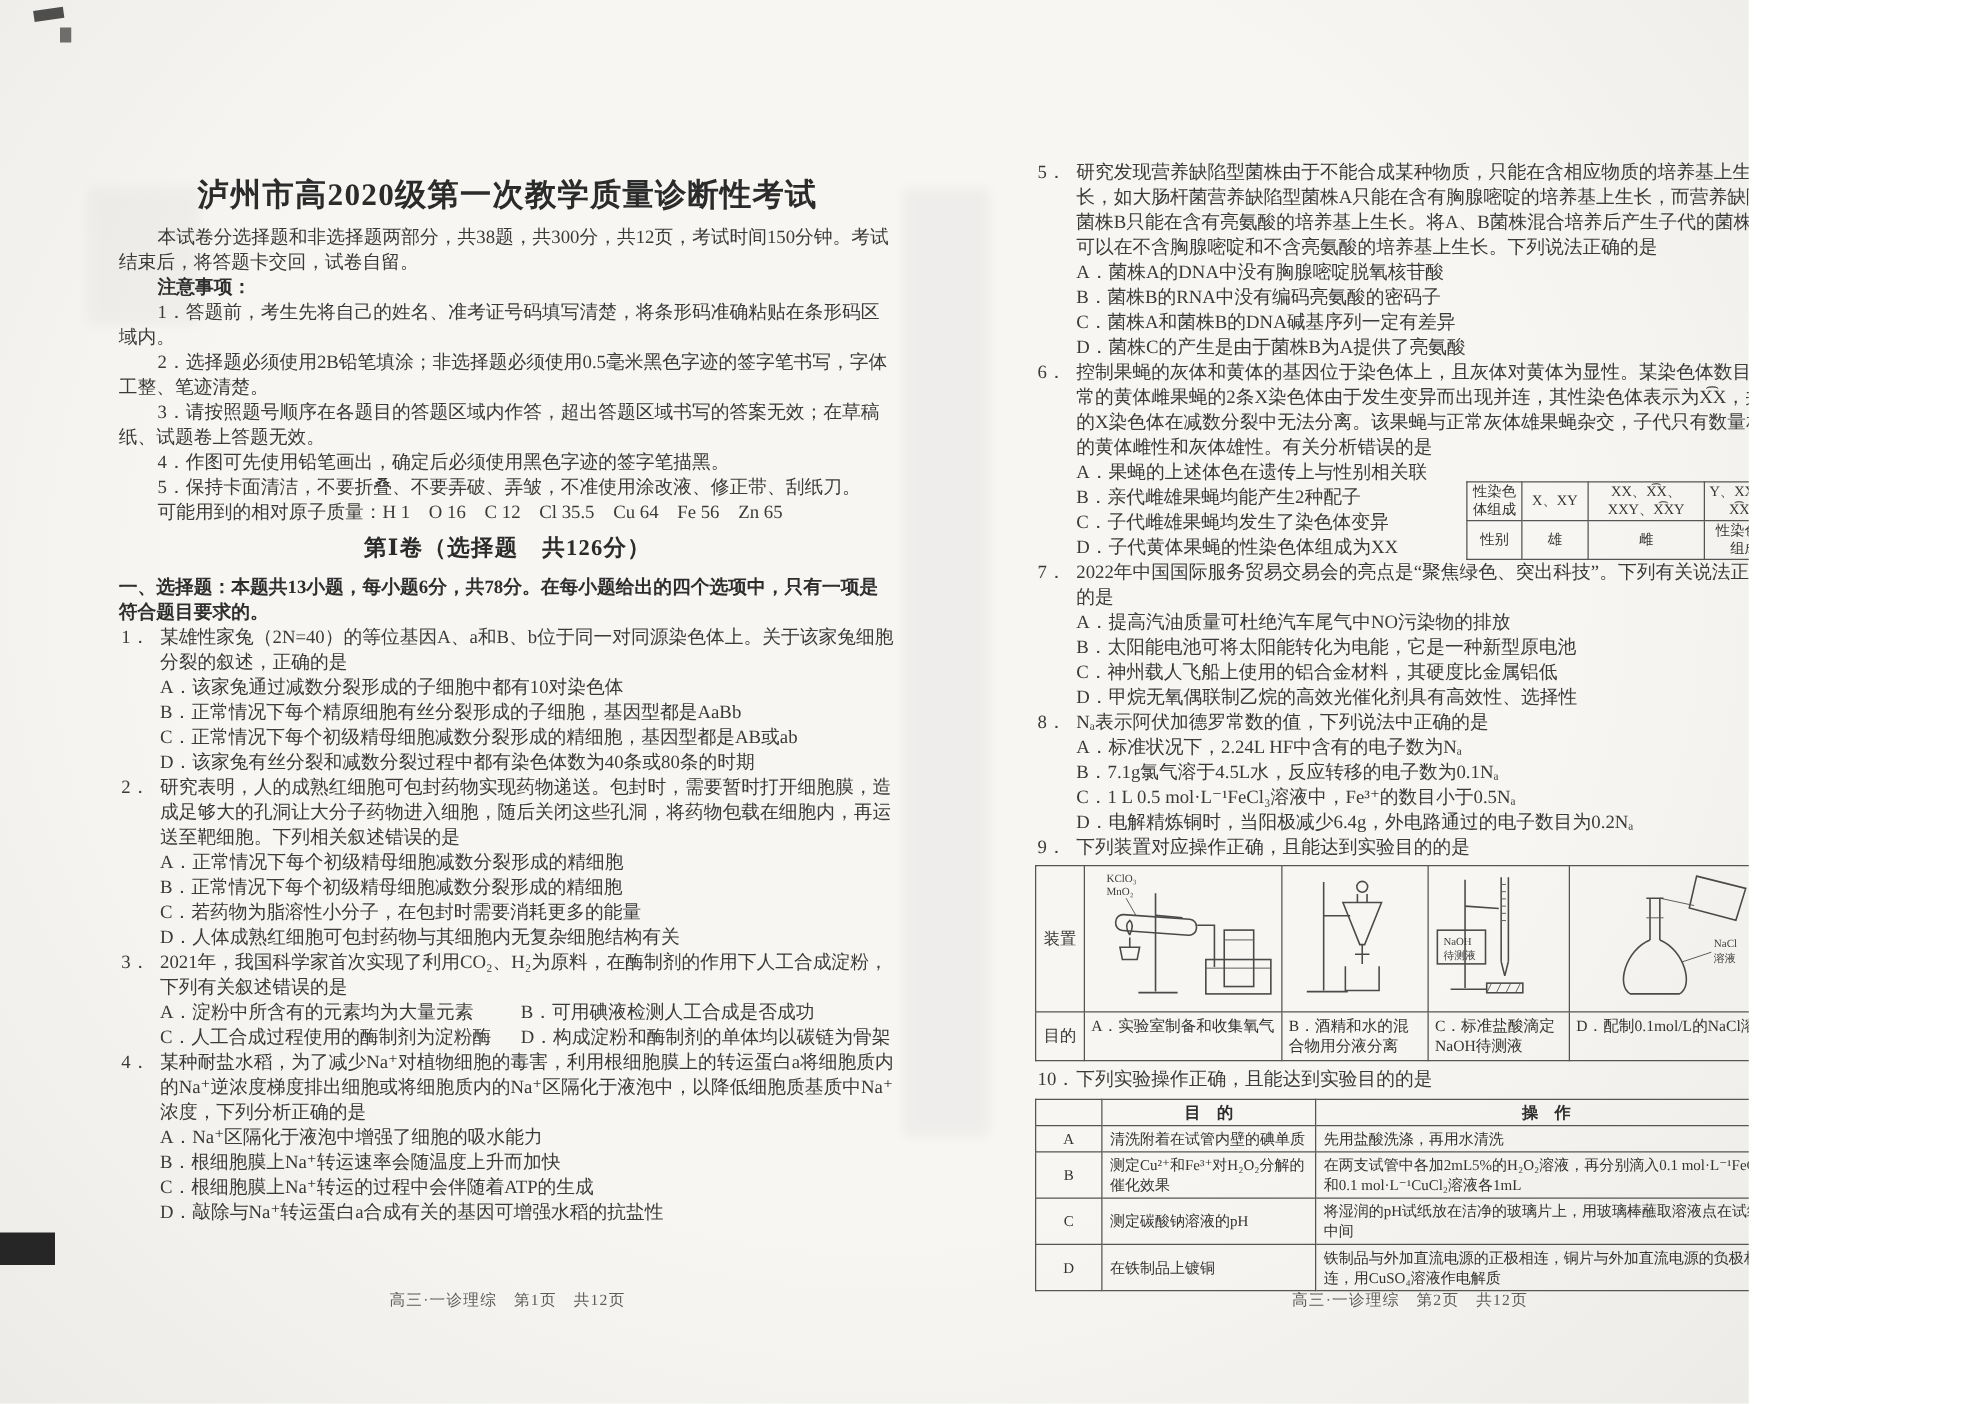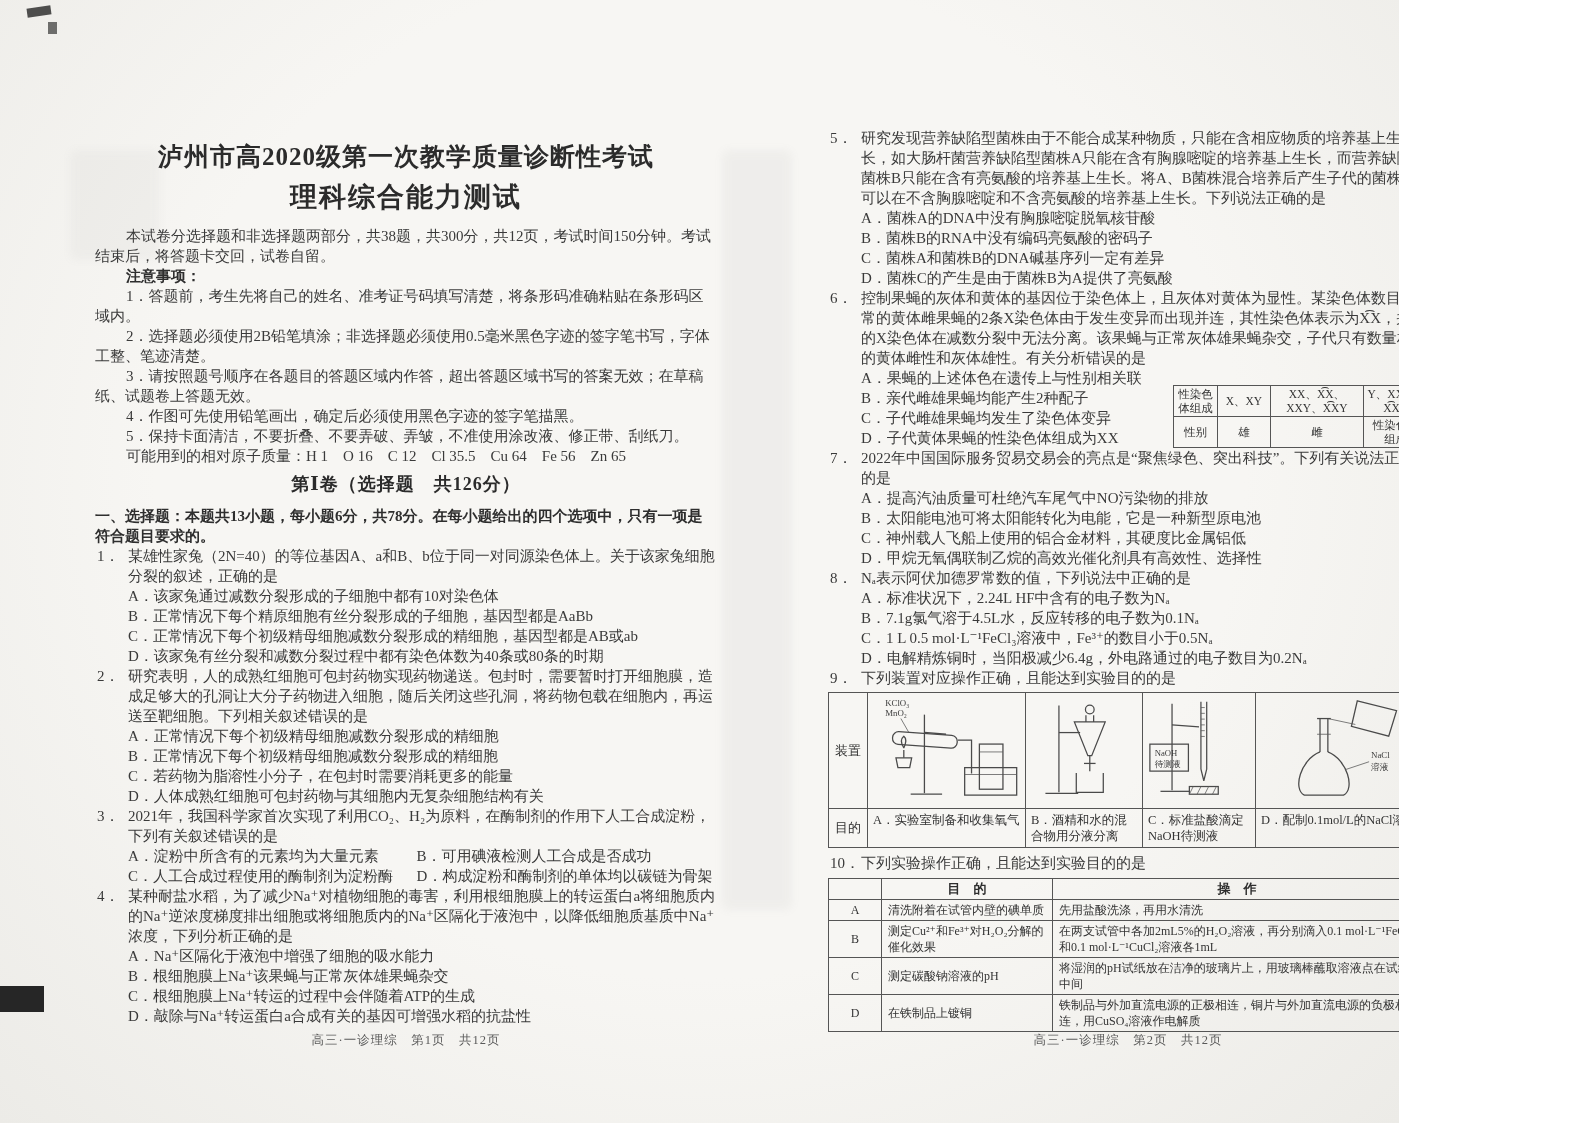--- a/index.html
+++ b/index.html
@@ -52,21 +52,20 @@
 
   <div class="art" style="left:0;top:986px;width:44px;height:26px;"></div>
   <div class="art" style="left:27px;top:7px;width:24px;height:9px;transform:rotate(-8deg);opacity:.8;"></div>
   <div class="art" style="left:48px;top:22px;width:9px;height:12px;opacity:.65;"></div>
   <div class="smudge" style="left:722px;top:150px;width:70px;height:760px;"></div>
   <div class="smudge" style="left:1432px;top:150px;width:90px;height:780px;"></div>
   <div class="smudge" style="left:70px;top:150px;width:90px;height:110px;opacity:.06;"></div>
 
   <div class="page" style="left:95px;top:142px;width:622px;height:940px;">
     <div class="title">泸州市高2020级第一次教学质量诊断性考试</div>
-    <div class="subtitle">理科综合能力测试</div>
     <p class="ind">本试卷分选择题和非选择题两部分，共38题，共300分，共12页，考试时间150分钟。考试结束后，将答题卡交回，试卷自留。</p>
     <p class="bold ind">注意事项：</p>
     <p class="ind">1．答题前，考生先将自己的姓名、准考证号码填写清楚，将条形码准确粘贴在条形码区域内。</p>
     <p class="ind">2．选择题必须使用2B铅笔填涂；非选择题必须使用0.5毫米黑色字迹的签字笔书写，字体工整、笔迹清楚。</p>
     <p class="ind">3．请按照题号顺序在各题目的答题区域内作答，超出答题区域书写的答案无效；在草稿纸、试题卷上答题无效。</p>
     <p class="ind">4．作图可先使用铅笔画出，确定后必须使用黑色字迹的签字笔描黑。</p>
     <p class="ind">5．保持卡面清洁，不要折叠、不要弄破、弄皱，不准使用涂改液、修正带、刮纸刀。</p>
     <p class="ind">可能用到的相对原子质量：H 1　O 16　C 12　Cl 35.5　Cu 64　Fe 56　Zn 65</p>
     <div class="section">第Ⅰ卷（选择题　共126分）</div>
     <p class="bold">一、选择题：本题共13小题，每小题6分，共78分。在每小题给出的四个选项中，只有一项是符合题目要求的。</p>
@@ -99,21 +98,21 @@
       <div class="optrow">
         <div class="half1">C．人工合成过程使用的酶制剂为淀粉酶</div>
         <div>D．构成淀粉和酶制剂的单体均以碳链为骨架</div>
       </div>
     </div>
 
     <div class="q">
       <span class="qnum">4．</span>
       <div>某种耐盐水稻，为了减少Na⁺对植物细胞的毒害，利用根细胞膜上的转运蛋白a将细胞质内的Na⁺逆浓度梯度排出细胞或将细胞质内的Na⁺区隔化于液泡中，以降低细胞质基质中Na⁺浓度，下列分析正确的是</div>
       <div>A．Na⁺区隔化于液泡中增强了细胞的吸水能力</div>
-      <div>B．根细胞膜上Na⁺该果蝇与正常灰体雄果蝇杂交</div>
+      <div>B．根细胞膜上Na⁺转运速率会随温度上升而加快</div>
       <div>C．根细胞膜上Na⁺转运的过程中会伴随着ATP的生成</div>
       <div>D．敲除与Na⁺转运蛋白a合成有关的基因可增强水稻的抗盐性</div>
     </div>
   </div>
   <div class="footer" style="left:95px;width:622px;">高三·一诊理综　第1页　共12页</div>
 
   <div class="page" style="left:828px;top:128px;width:600px;height:950px;">
 
     <div class="q">
       <span class="qnum">5．</span>

